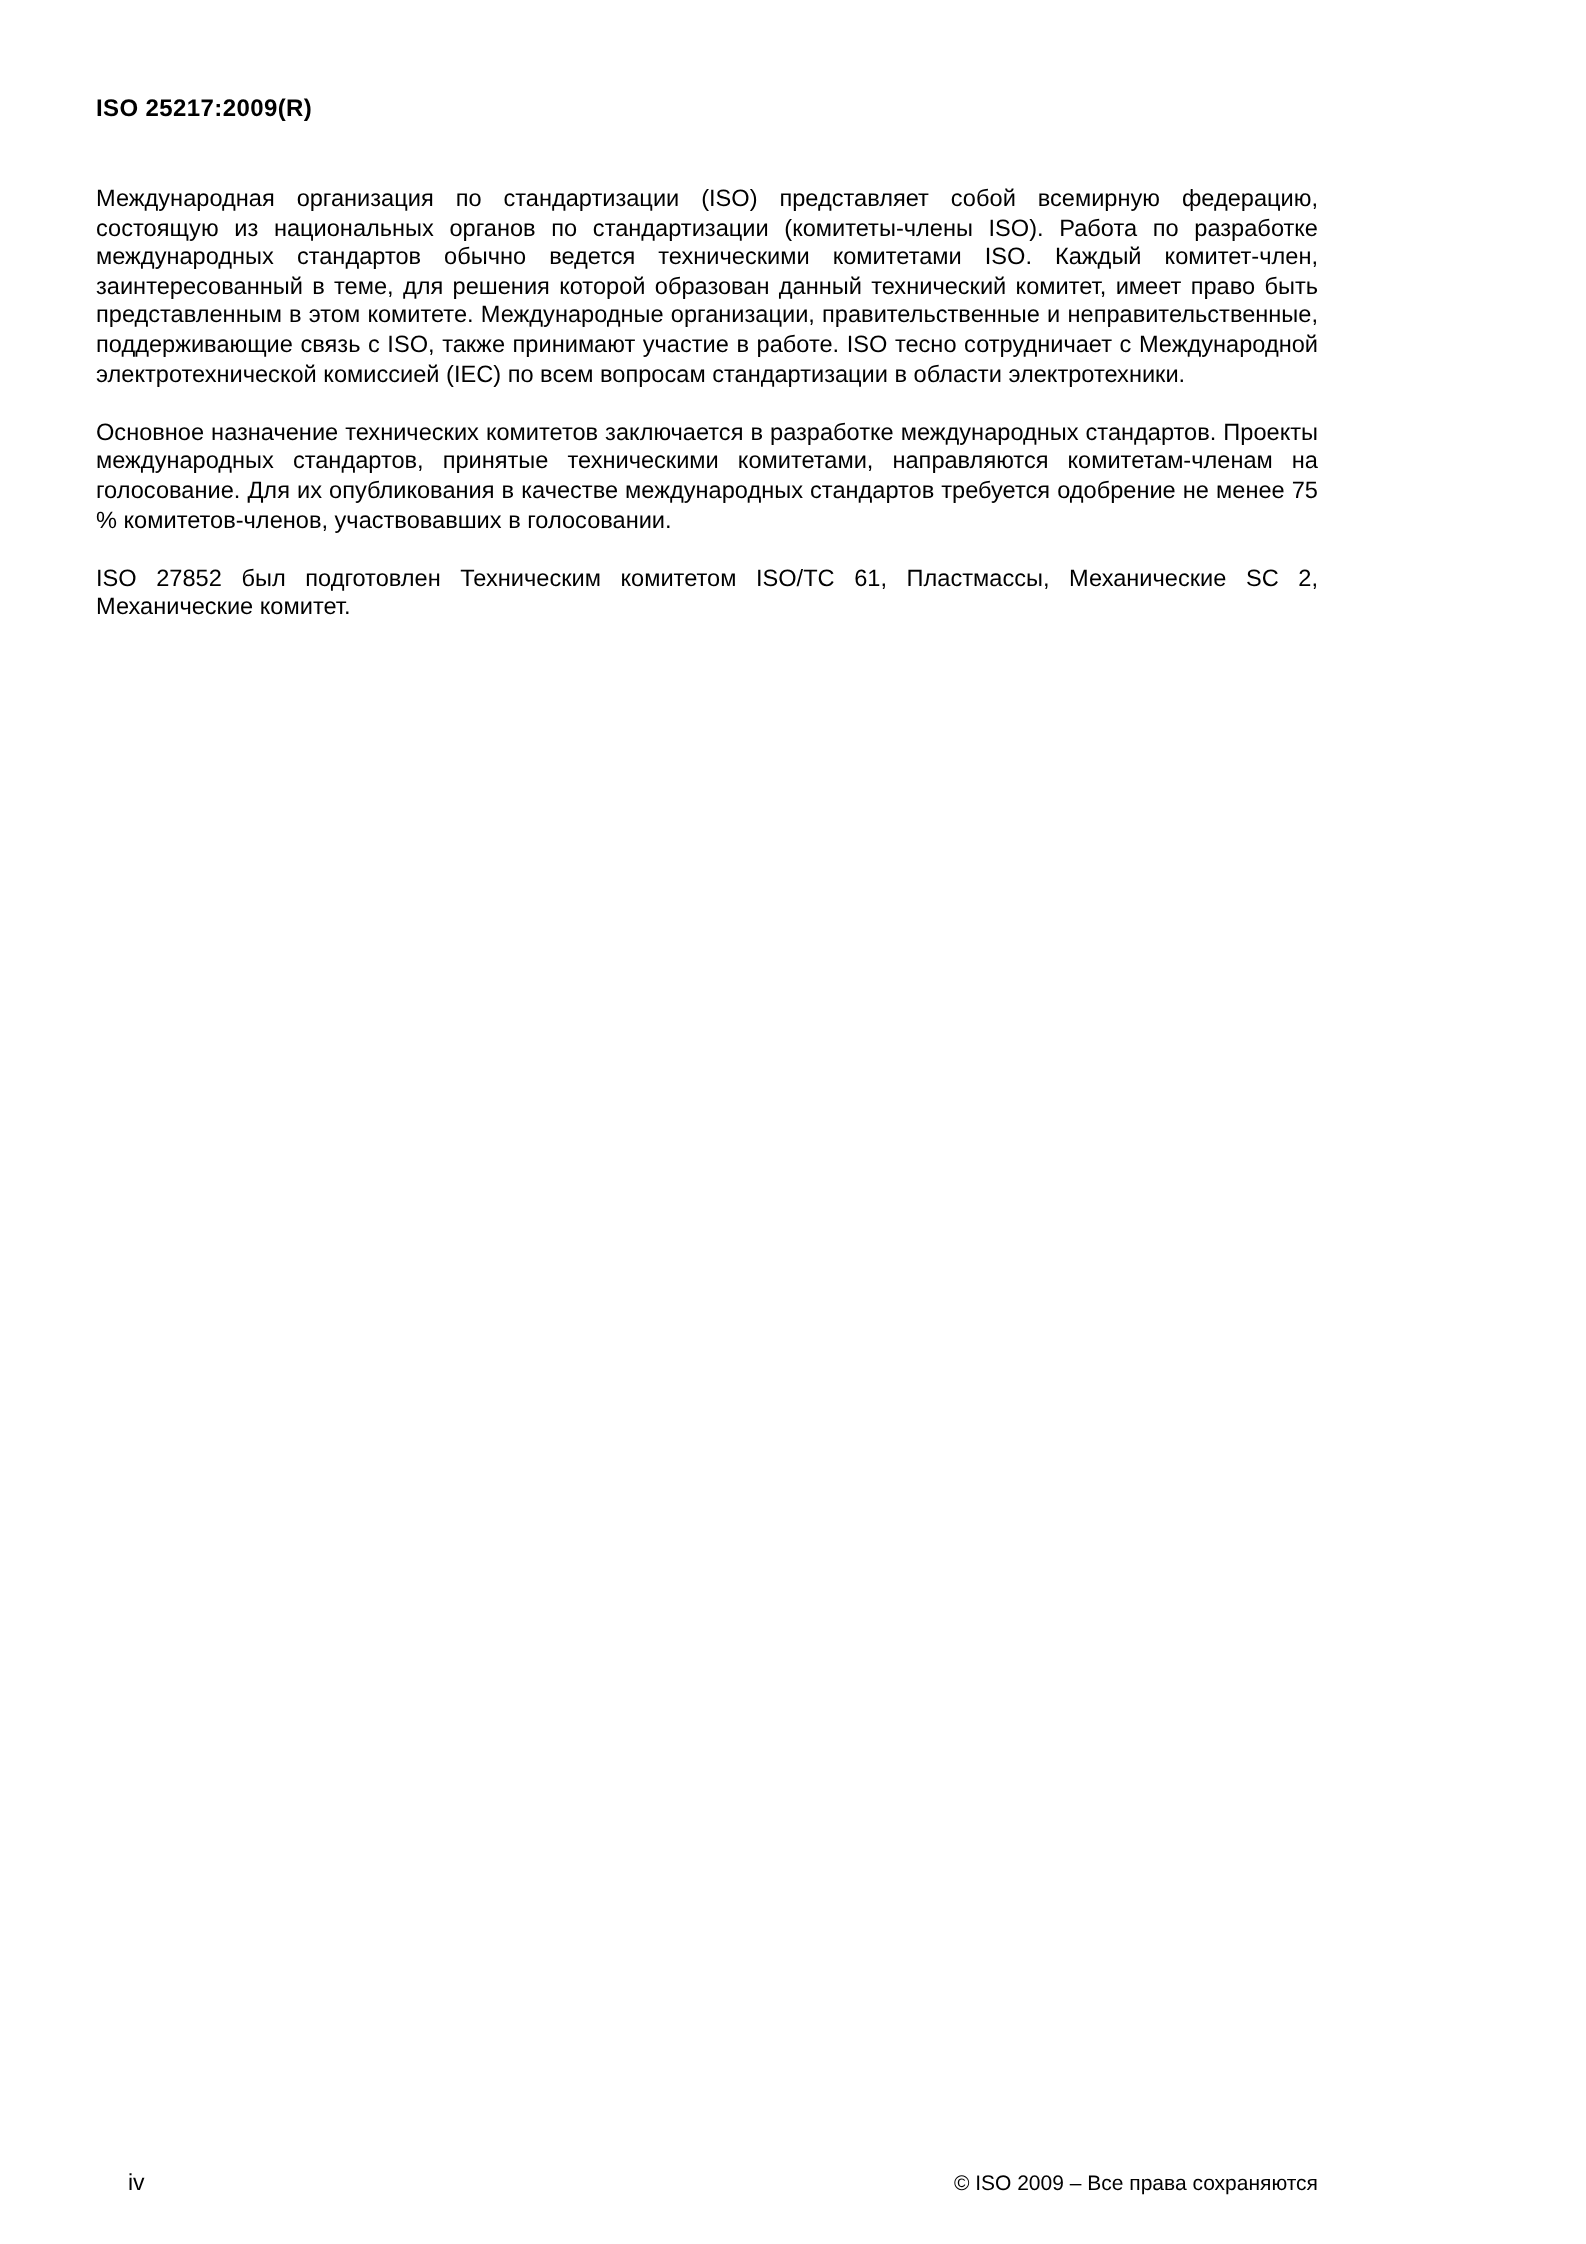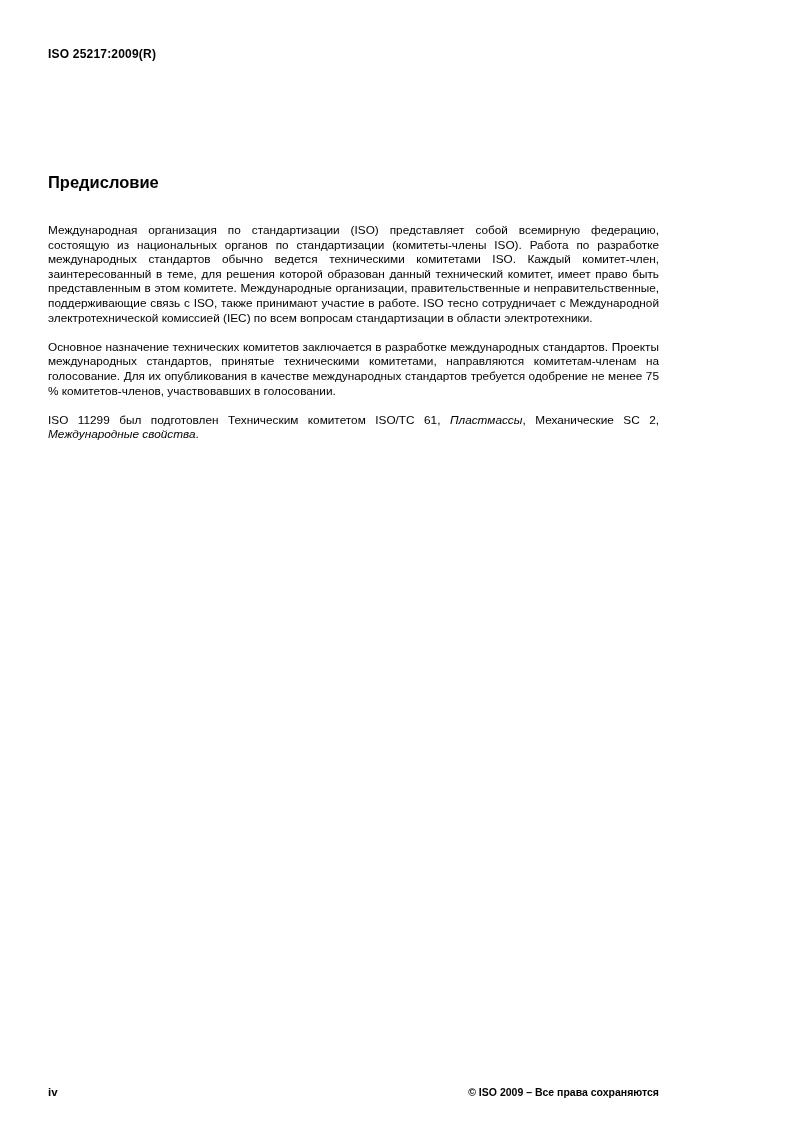--- a/index.html
+++ b/index.html
@@ -32,55 +32,53 @@
   }
   .body-text p {
     font-size: 11.8px;
     line-height: 14.6px;
     text-align: justify;
     margin-bottom: 14.6px;
   }
   .body-text p.last {
     margin-bottom: 0;
   }
-  .italic { font-style: italic; }
+  .italic { }
   .page-footer {
     position: absolute;
-    left: 48px;
+    left: 64px;
     right: 48px;
     bottom: 24px;
     display: flex;
     justify-content: space-between;
     align-items: baseline;
-    font-weight: bold;
   }
   .page-number {
     font-size: 11.5px;
   }
   .copyright {
     font-size: 10.5px;
   }
 </style>
 </head>
 <body>
 
 <div class="page">
 
   <div class="doc-header">ISO 25217:2009(R)</div>
 
-  <h1 class="foreword-title">Предисловие</h1>
 
   <div class="body-text">
     <p>Международная организация по стандартизации (ISO) представляет собой всемирную федерацию, состоящую из национальных органов по стандартизации (комитеты-члены ISO). Работа по разработке международных стандартов обычно ведется техническими комитетами ISO. Каждый комитет-член, заинтересованный в теме, для решения которой образован данный технический комитет, имеет право быть представленным в этом комитете. Международные организации, правительственные и неправительственные, поддерживающие связь с ISO, также принимают участие в работе. ISO тесно сотрудничает с Международной электротехнической комиссией (IEC) по всем вопросам стандартизации в области электротехники.</p>
 
 
     <p>Основное назначение технических комитетов заключается в разработке международных стандартов. Проекты международных стандартов, принятые техническими комитетами, направляются комитетам-членам на голосование. Для их опубликования в качестве международных стандартов требуется одобрение не менее 75 % комитетов-членов, участвовавших в голосовании.</p>
 
 
-    <p class="last"><span>ISO 11299 был подготовлен Техническим комитетом ISO/TC 61, </span><span class="italic">Пластмассы</span><span>, Механические SC 2, </span><span class="italic">Международные свойства</span><span>.</span></p>
+    <p class="last"><span>ISO 27852 был подготовлен Техническим комитетом ISO/TC 61, </span><span class="italic">Пластмассы</span><span>, Механические SC 2, </span><span class="italic">Механические комитет</span><span>.</span></p>
   </div>
 
   <div class="page-footer">
     <span class="page-number">iv</span>
     <span class="copyright">© ISO 2009 – Все права сохраняются</span>
   </div>
 
 </div>
 
 </body></html>

